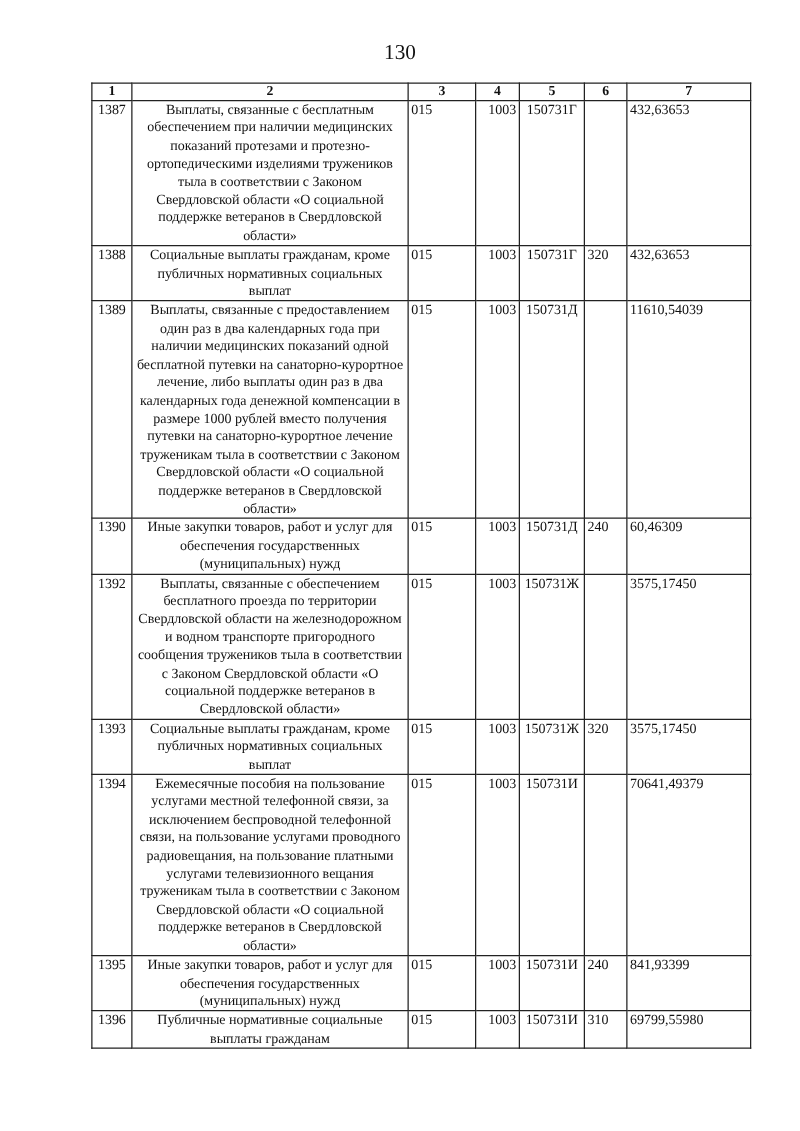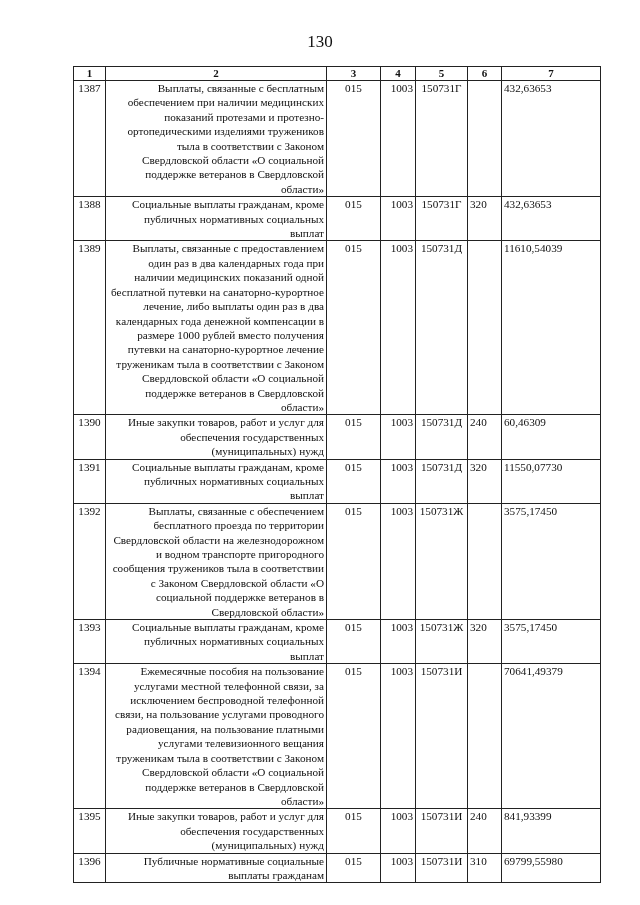--- a/index.html
+++ b/index.html
@@ -22,22 +22,22 @@
     border: 1.3px solid #222;
     padding: 0 2px;
     vertical-align: top;
     overflow: hidden;
   }
   table.budget th {
     font-weight: bold; text-align: center; height: 13px; line-height: 13px;
     font-size: 11px;
   }
   .c1 { width: 27px; text-align: center; }
-  .c2 { width: 216px; text-align: right; }
-  .c3 { width: 49px; text-align: center; }
+  .c2 { width: 216px; text-align: center; }
+  .c3 { width: 49px; text-align: left; }
   .c4 { width: 30px; text-align: right; }
   .c5 { width: 47px; text-align: center; }
   .c6 { width: 29px; }
   .c7 { width: 94px; }
   td.amount { vertical-align: bottom; text-align: left; padding-right: 1px; }
 </style>
 </head>
 <body>
 
 <div class="page-number">130</div>
@@ -84,29 +84,20 @@
       </tr>
       <tr style="height: 41px;">
         <td class="c1">1390</td>
         <td class="c2">Иные закупки товаров, работ и услуг для обеспечения государственных (муниципальных) нужд</td>
         <td class="c3">015</td>
         <td class="c4">1003</td>
         <td class="c5">150731Д</td>
         <td class="c6">240</td>
         <td class="c7 amount">60,46309</td>
       </tr>
-      <tr style="height: 29px;">
-        <td class="c1">1391</td>
-        <td class="c2">Социальные выплаты гражданам, кроме публичных нормативных социальных выплат</td>
-        <td class="c3">015</td>
-        <td class="c4">1003</td>
-        <td class="c5">150731Д</td>
-        <td class="c6">320</td>
-        <td class="c7 amount">11550,07730</td>
-      </tr>
       <tr style="height: 110px; margin-top: 16px;">
         <td class="c1">1392</td>
         <td class="c2">Выплаты, связанные с обеспечением бесплатного проезда по территории Свердловской области на железнодорожном и водном транспорте пригородного сообщения тружеников тыла в соответствии с Законом Свердловской области «О социальной поддержке ветеранов в Свердловской области»</td>
         <td class="c3">015</td>
         <td class="c4">1003</td>
         <td class="c5">150731Ж</td>
         <td class="c6"></td>
         <td class="c7 amount">3575,17450</td>
       </tr>
       <tr style="height: 28px;">

